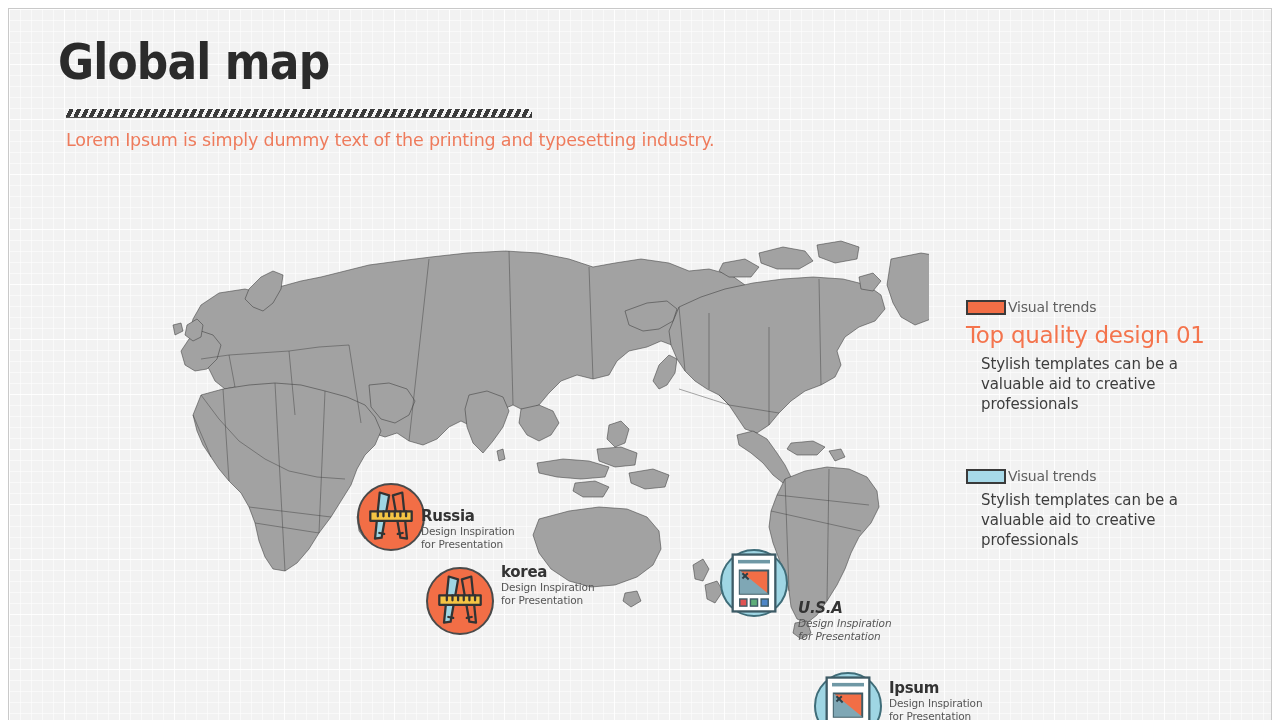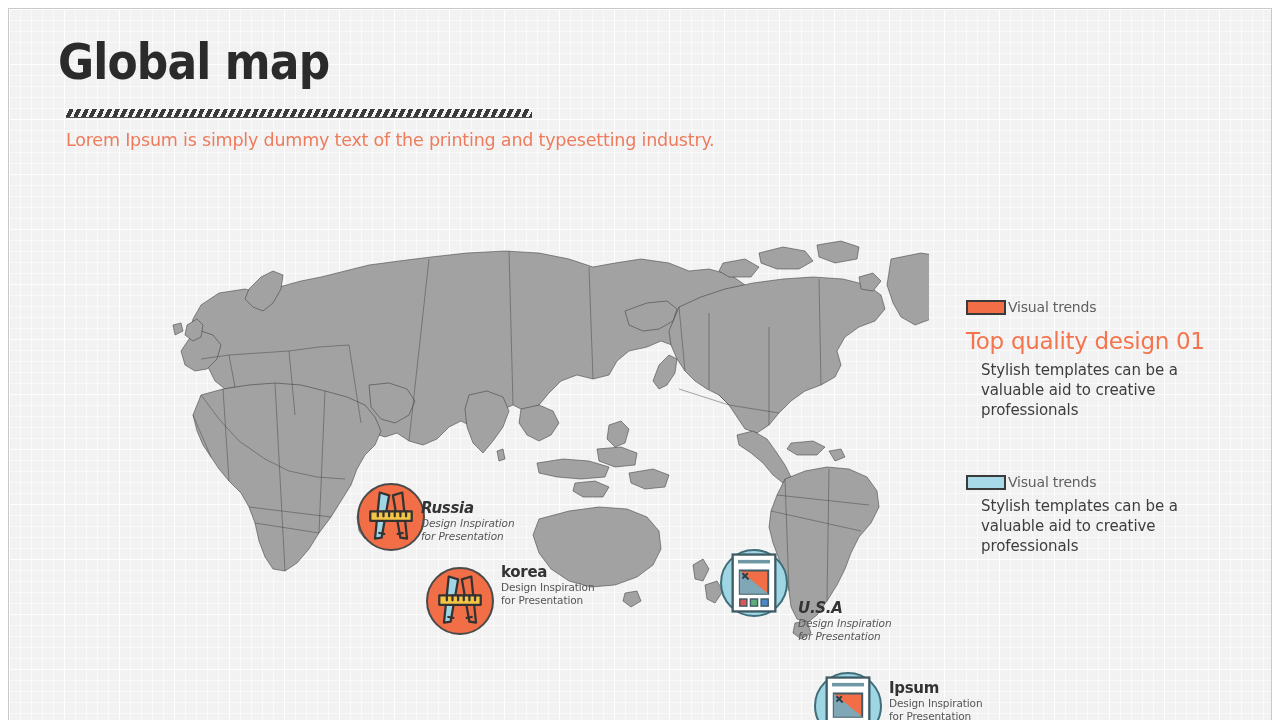--- a/index.html
+++ b/index.html
@@ -140,21 +140,21 @@
   }
   .swatch.orange { background: #f26e46; }
   .swatch.blue   { background: #a7d9e8; }
   .legend-trend {
     font-size: 14px;
     color: #5f5f5f;
     font-family: "DejaVu Sans", sans-serif;
     letter-spacing: -0.2px;
   }
   .legend-title {
-    margin-top: 13px;
+    margin-top: 7px;
     font-size: 23px;
     letter-spacing: -0.3px;
     font-family: "DejaVu Sans", sans-serif;
     white-space: nowrap;
   }
   .legend-title.orange { color: #f4744d; }
   .legend-title.blue   { color: #addeeb; }
   .legend-body {
     margin-top: 7px;
     font-size: 15px;
@@ -272,21 +272,21 @@
         <g stroke="#333" stroke-width="1.2" stroke-linejoin="round" stroke-linecap="round">
           <path d="M11,4 L16,5.5 L12,28 L8.5,28.5 Z" fill="#9fd6e4"></path>
           <path d="M10.8,25.5 L13.4,26"></path>
           <path d="M23,4 L18,5.5 L22,28 L25.5,28.5 Z" fill="#f26e46"></path>
           <path d="M23.2,25.5 L20.6,26"></path>
           <rect x="6" y="14" width="22" height="5" fill="#f5c544"></rect>
           <path d="M10,14 L10,16.6 M13,14 L13,16.6 M16,14 L16,16.6 M19,14 L19,16.6 M22,14 L22,16.6 M25,14 L25,16.6"></path>
         </g>
       </svg>
     </div>
-    <div class="marker-label" style="left:352px; top:280px;font-style:italic;">
+    <div class="marker-label" style="left:352px; top:288px;">
       <span class="m-name">Russia</span>
       <span class="m-sub">Design Inspiration</span>
       <span class="m-sub">for Presentation</span>
     </div>
 
     <div class="marker orange" style="left:357px; top:348px;">
       <svg width="34" height="34" viewBox="0 0 34 34">
         <g stroke="#333" stroke-width="1.2" stroke-linejoin="round" stroke-linecap="round">
           <path d="M11,4 L16,5.5 L12,28 L8.5,28.5 Z" fill="#9fd6e4"></path>
           <path d="M10.8,25.5 L13.4,26"></path>

